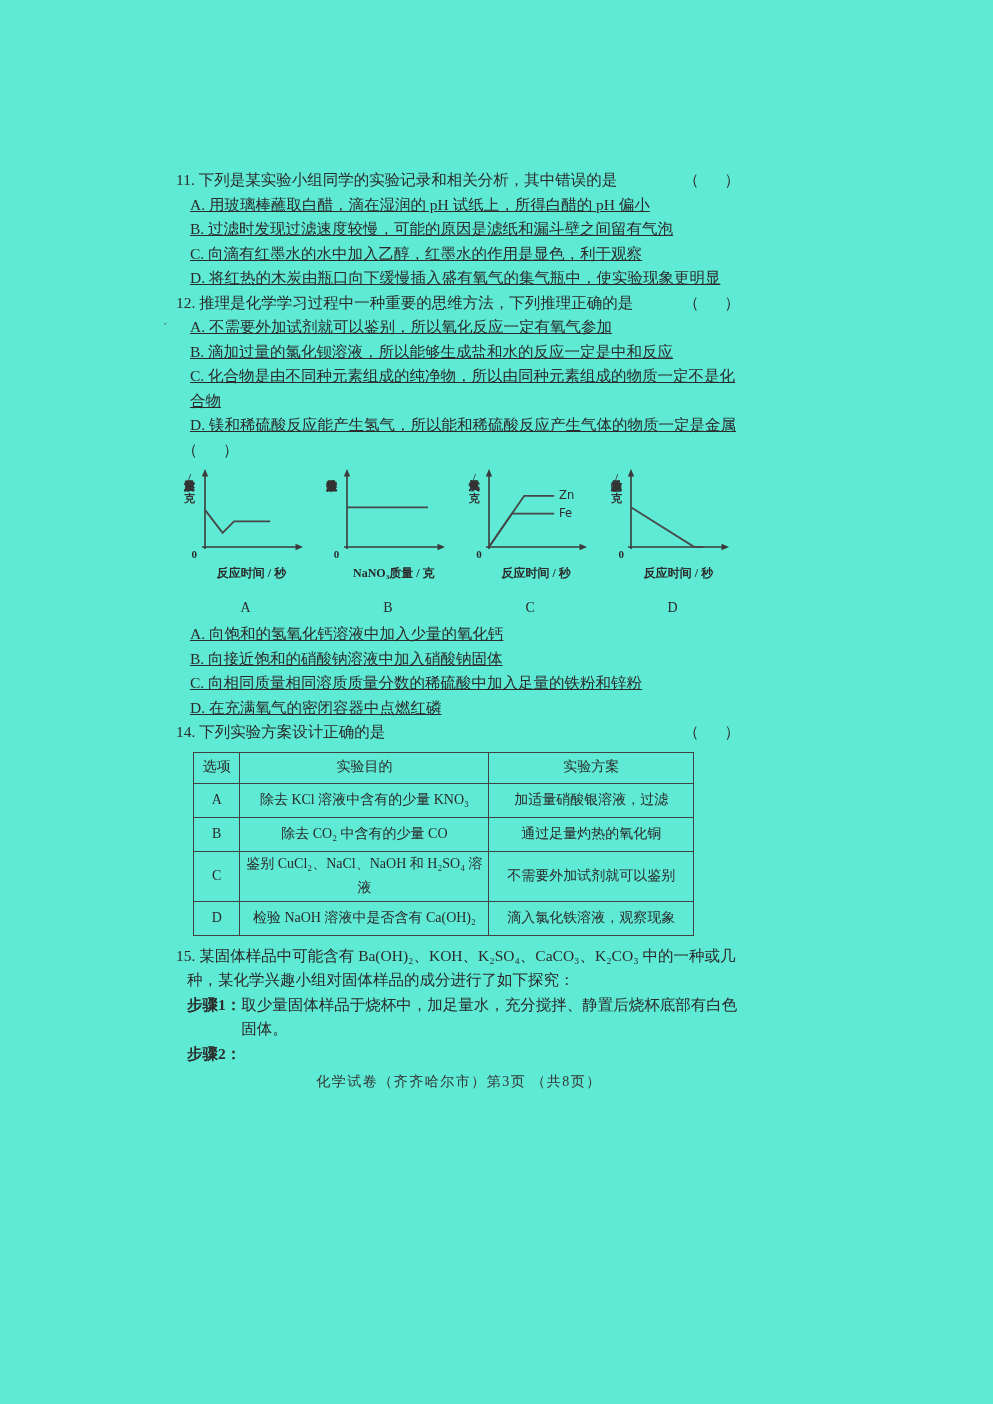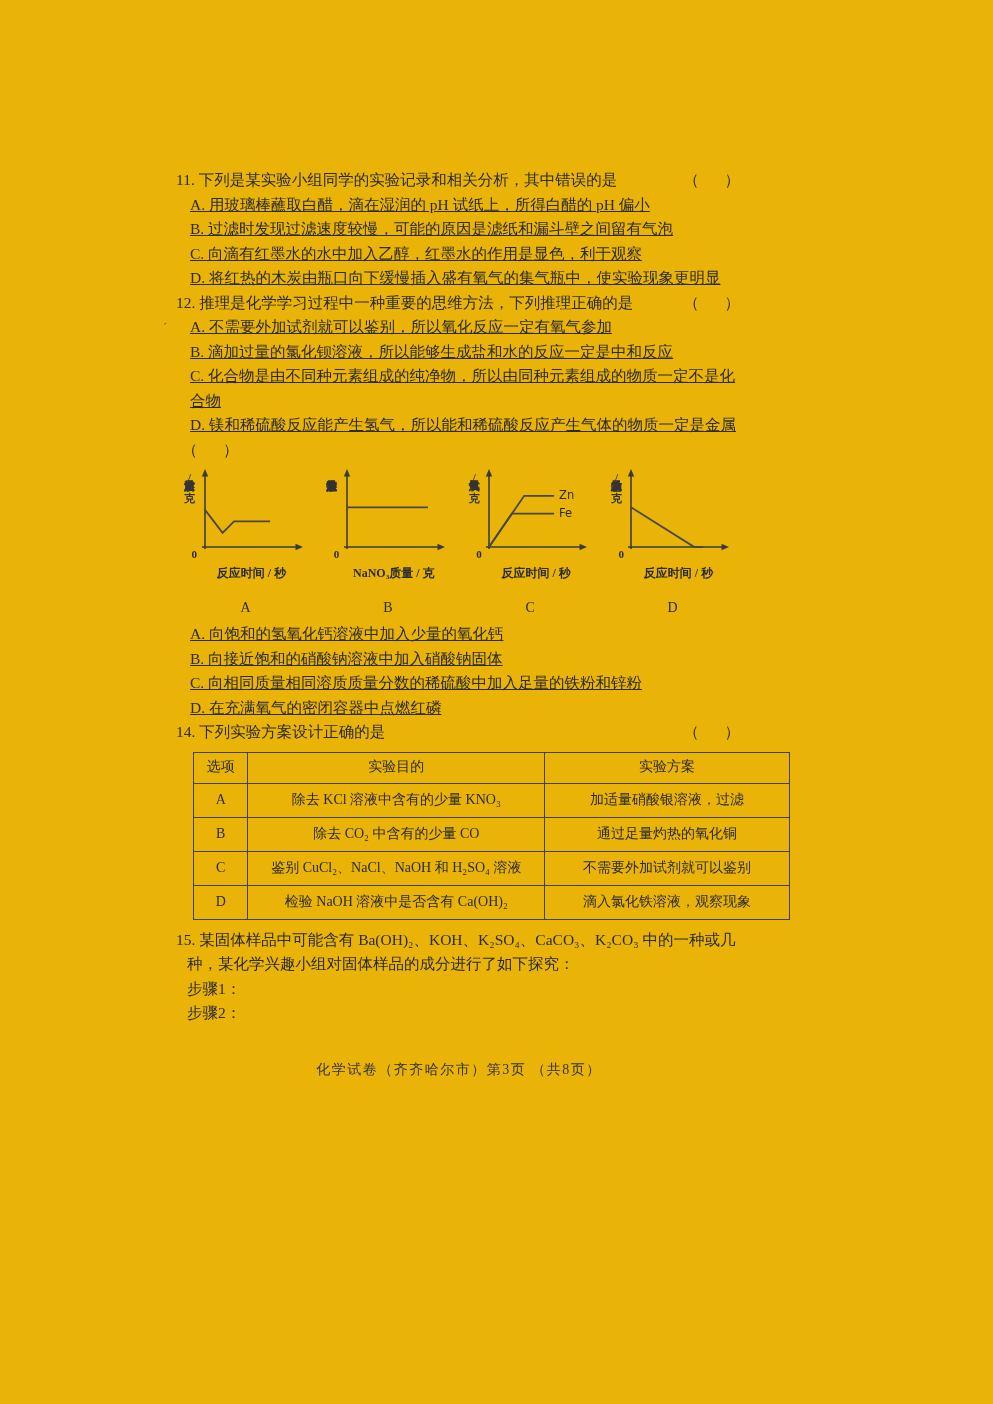--- a/index.html
+++ b/index.html
@@ -1,20 +1,20 @@
 <!DOCTYPE html>
 <html><head>
 <meta charset="utf-8">
 <style>
   * { margin:0; padding:0; box-sizing:border-box; }
   html,body { width:993px; height:1404px; }
   body { background:#ffffff; }
   .canvas {
     position:relative; width:993px; height:1404px; overflow:hidden;
-    background:#eab308;
+    background:#5eead4;
     font-family:"Liberation Serif","DejaVu Serif",serif;
     color:#2b2b2b;
   }
   .content {
     position:absolute; left:176px; top:168px; width:566px;
     font-size:15.5px; line-height:24.5px;
   }
   .qblock { position:relative; }
   .qrow { display:flex; align-items:flex-start; }
   .stem { flex:1; }
@@ -40,39 +40,39 @@
   .axis { stroke:#3a3a3a; stroke-width:1.6; fill:none; }
   .axhead { fill:#3a3a3a; }
   .curve { stroke:#474747; stroke-width:1.8; fill:none; }
   .curvelabel { font-size:11.5px; fill:#2b2b2b; font-family:"DejaVu Sans",sans-serif; }
   .origin { position:absolute; left:-4px; bottom:-5px; font-size:11px; font-weight:700; }
   .xlab { font-size:12px; font-weight:700; margin-top:0; padding-left:12px; white-space:nowrap; }
   .letter { font-size:14px; margin-top:10px; }
 
   
   table.t14 {
-    border-collapse:collapse; margin:7px 0 8px 17px; width:597px;
+    border-collapse:collapse; margin:7px 0 8px 17px; width:501px;
     font-size:14px; text-align:center; color:#2b2b2b;
   }
   table.t14 th, table.t14 td {
     border:1.4px solid #414141; font-weight:400; padding:0 4px;
   }
   table.t14 tr.head th { height:31px; }
   table.t14 td { height:34px; }
   col.c1 { width:48px; } col.c2 { width:262px; } col.c3 { width:216px; }
 
   
   .q15 { margin-top:2px; }
   .stem15 { padding-left:11px; text-indent:-11px; }
   .step { display:flex; padding-left:11px; }
-  .steplabel { white-space:nowrap; }
+  .steplabel { white-space:nowrap;font-weight:bold; }
   .steptext { flex:1; }
 
   .footer {
-    text-align:center; margin-top:32px; font-size:14px;
+    text-align:center; margin-top:4px; font-size:14px;
     letter-spacing:1.5px; color:#333;
   }
 </style>
 </head>
 <body>
 
 <div class="canvas">
   <div class="content">
 
     <div class="qblock">
@@ -238,20 +238,21 @@
             <td>滴入氯化铁溶液，观察现象</td>
           </tr>
         </tbody>
       </table>
     </div>
 
     <div class="qblock q15">
       <div class="stem15">15. 某固体样品中可能含有 Ba(OH)₂、KOH、K₂SO₄、CaCO₃、K₂CO₃ 中的一种或几种，某化学兴趣小组对固体样品的成分进行了如下探究：</div>
       <div class="step">
         <span class="steplabel">步骤1：</span>
+        <span class="steptext">取少量固体样品于烧杯中，加足量水，充分搅拌、静置后烧杯底部有白色固体。</span>
       </div>
       <div class="step">
         <span class="steplabel">步骤2：</span>
       </div>
     </div>
 
     <div class="footer">化学试卷（齐齐哈尔市）第3页 （共8页）</div>
 
   </div>
 </div>

